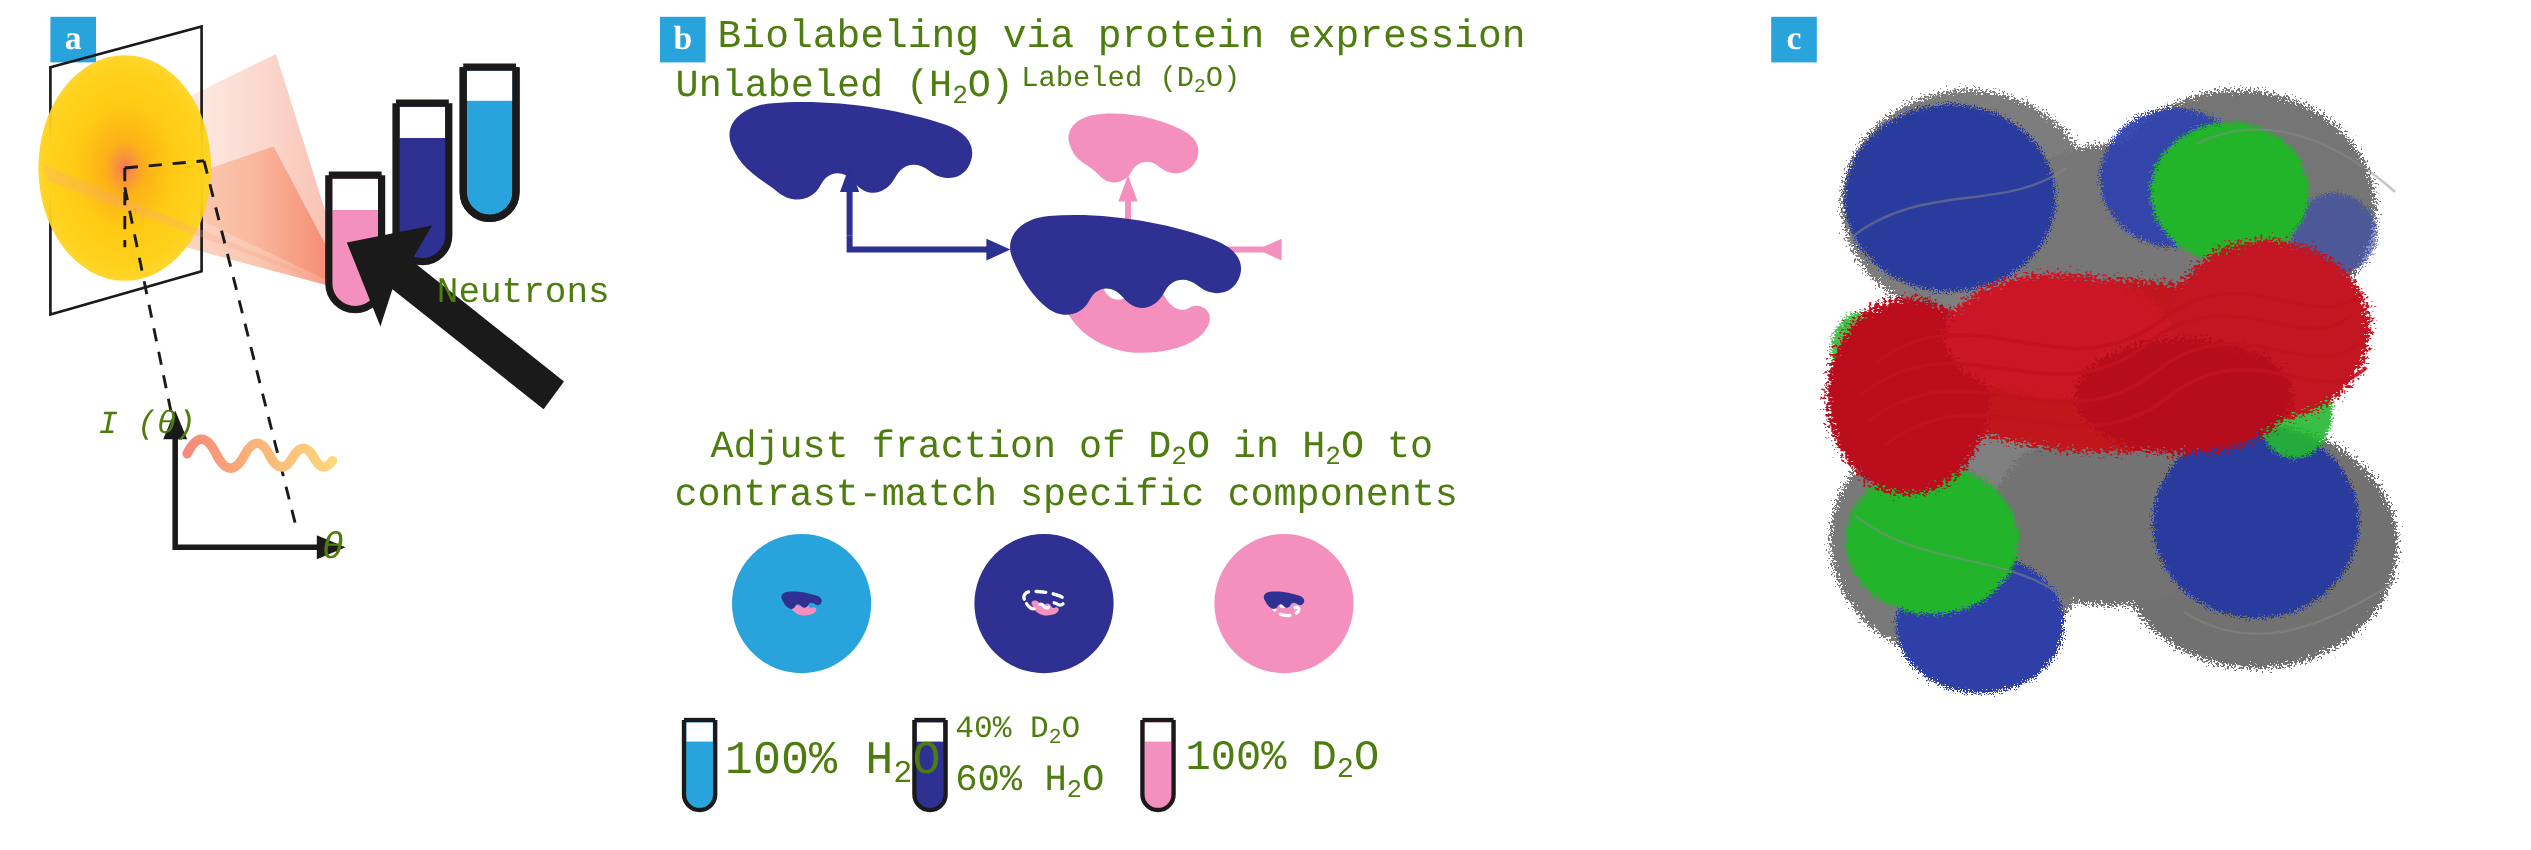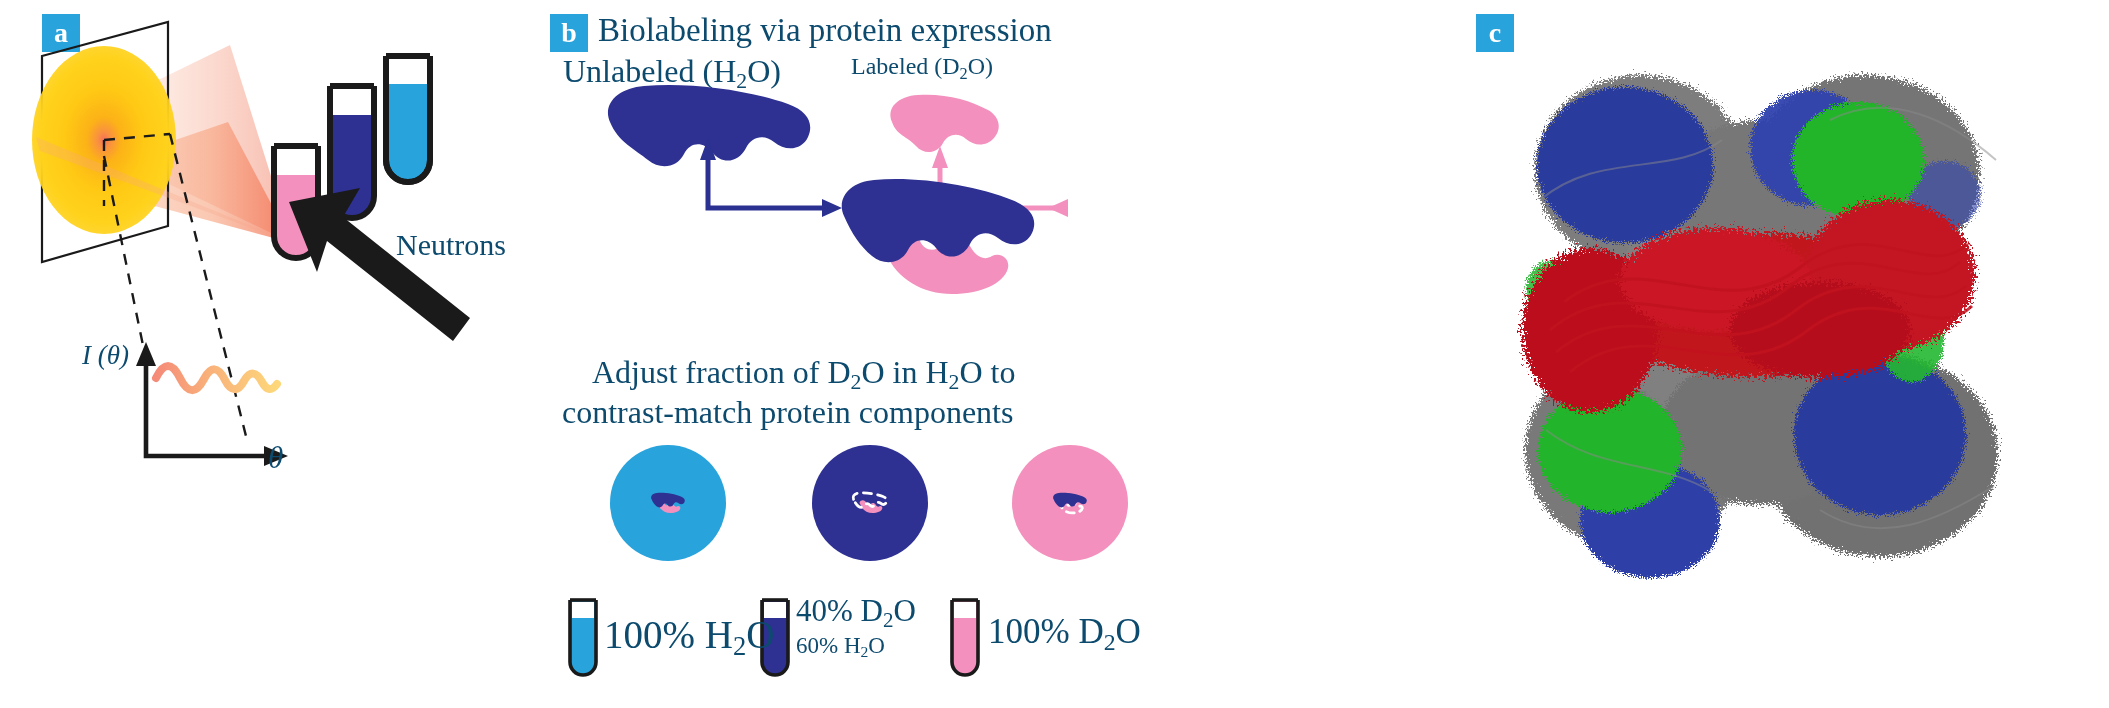--- a/index.html
+++ b/index.html
@@ -33,22 +33,22 @@
     font-size: 28px;
     line-height: 38px;
     text-align: center;
     letter-spacing: 0;
   }
 
   
   .txt {
     position: absolute;
     white-space: nowrap;
-    font-family: Liberation Serif, serif;
-    color: #0c4a6e;
+    font-family: Liberation Mono, monospace;
+    color: #4d7c0f;
   }
   .txt sub {
     font-size: 0.68em;
     vertical-align: -0.28em;
   }
 
   .panel {
     position: absolute;
     top: 0;
     height: 708px;
@@ -161,21 +161,21 @@
         <path d="M 289,202
                  L 360,188
                  L 343,217
                  L 470,318
                  L 453,341
                  L 327,241
                  L 317,272 Z" fill="#1a1a1a"></path>
       </g>
     </svg>
 
-    <div class="txt" style="left:396px; top:228px; font-size:30px;">Neutrons</div>
+    <div class="txt" style="left:364px; top:228px; font-size:30px;">Neutrons</div>
 
     <div class="txt" style="left:82px; top:340px; font-size:27px; font-style:italic;">I (θ)</div>
 
     <div class="txt" style="left:268px; top:440px; font-size:31px; font-style:italic;">θ</div>
   </div>
 
   <div class="panel" id="panel-b">
 
     <div class="panel-badge" style="left:10px; top:14px;">b</div>
 
@@ -240,21 +240,21 @@
                  C 486,246 470,248 458,238
                  C 448,230 436,232 430,244
                  C 422,259 406,261 396,248
                  C 387,237 374,238 368,250
                  C 361,264 344,266 332,256
                  C 320,246 312,234 304,216 Z" fill="#2e3192"></path>
       </g>
     </svg>
 
     <div class="txt" style="left:52px; top:354px; font-size:32px;text-align:center;">Adjust fraction of D<sub>2</sub>O in H<sub>2</sub>O to</div>
-    <div class="txt" style="left:22px; top:394px; font-size:32px;">contrast-match protein components</div>
+    <div class="txt" style="left:22px; top:394px; font-size:32px;">contrast-match specific components</div>
 
     <svg class="svg-layer" width="920" height="708" viewBox="0 0 920 708" style="top:0;">
 
       <g>
         <circle cx="128" cy="503" r="58" fill="#29a3dc"></circle>
         <g transform="translate(128,503) scale(0.175) translate(-398,-237)">
           <path d="M 344,247 C 334,238 338,224 352,222 C 366,220 376,231 380,241
                    C 384,251 396,253 402,244 C 409,234 424,235 430,246
                    C 436,257 444,261 452,256 C 460,252 470,258 468,268
                    C 464,284 440,294 412,294 C 380,294 352,276 344,247 Z" fill="#f390bd"></path>
@@ -313,22 +313,22 @@
       <g>
         <path d="M 412,600 L 412,662 A 13,13 0 0 0 438,662 L 438,600" fill="#f390bd"></path>
         <rect x="414" y="602" width="22" height="16" fill="#ffffff"></rect>
         <path d="M 412,600 L 412,662 A 13,13 0 0 0 438,662 L 438,600" fill="none" stroke="#1a1a1a" stroke-width="3.6"></path>
         <line x1="412" y1="600" x2="438" y2="600" stroke="#1a1a1a" stroke-width="3.6"></line>
       </g>
     </svg>
 
     <div class="txt" style="left:64px; top:612px; font-size:39px;">100% H<sub>2</sub>O</div>
 
-    <div class="txt" style="left:256px; top:592px; font-size:31px; line-height:1.2;">40% D<sub>2</sub>O</div>
-    <div class="txt" style="left:256px; top:632px; font-size:23px; line-height:1.2;">60% H<sub>2</sub>O</div>
+    <div class="txt" style="left:256px; top:592px; font-size:26px; line-height:1.2;">40% D<sub>2</sub>O</div>
+    <div class="txt" style="left:256px; top:632px; font-size:31px; line-height:1.2;">60% H<sub>2</sub>O</div>
 
     <div class="txt" style="left:448px; top:612px; font-size:35px;">100% D<sub>2</sub>O</div>
   </div>
 
   <div class="panel" id="panel-c">
 
     <div class="panel-badge" style="left:16px; top:14px;">c</div>
 
     <svg class="svg-layer" width="649" height="708" viewBox="0 0 649 708">
       <defs>

